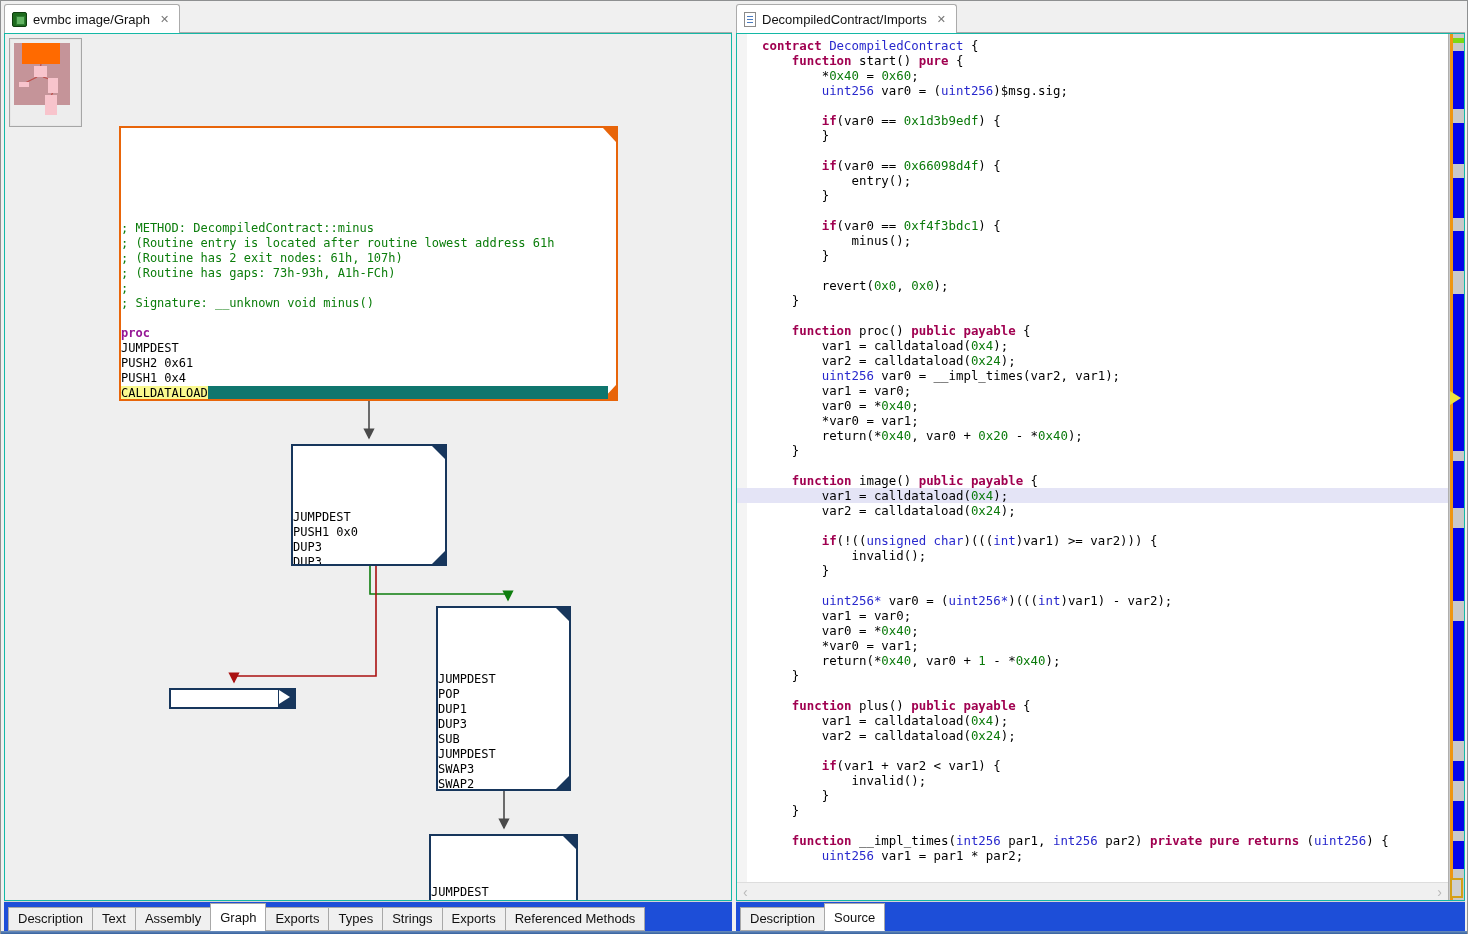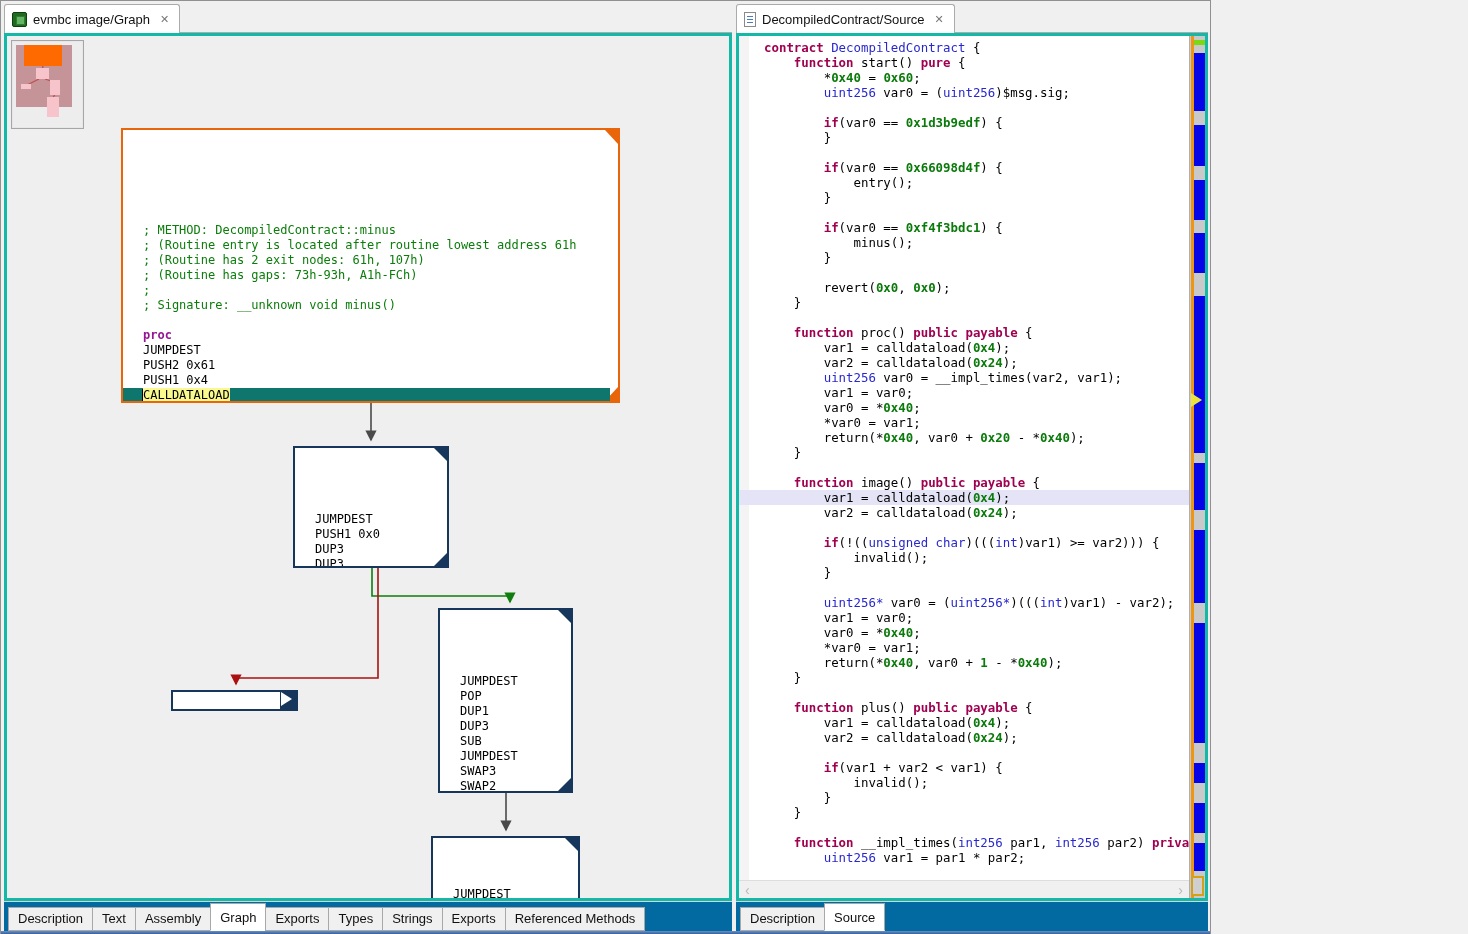--- a/index.html
+++ b/index.html
@@ -1,18 +1,18 @@
 <!DOCTYPE html>
 <html><head>
 <meta charset="utf-8">
 <style>
   * { box-sizing: border-box; }
   html,body { margin:0; padding:0; width:1468px; height:934px; background:#F0F0F0;
               font-family:"Liberation Sans", sans-serif; overflow:hidden; }
-  .window { position:relative; width:1211px; height:934px; border:1px solid #8E9091;
+  .window { position:relative; width:1468px; height:934px; border:1px solid #8E9091;
             border-bottom:none; display:flex; }
   .bottom-edge { position:absolute; left:0; right:0; bottom:0; height:3px;
                  background:linear-gradient(#6B8FBE,#35609E); z-index:50; }
 
   
   .panel { display:flex; flex-direction:column; margin-top:3px; height:927px; }
   .panel-left  { width:728px; margin-left:3px; }
   .panel-right { flex:1; margin-left:4px; margin-right:2px; }
 
   
@@ -25,21 +25,21 @@
   
   .chip { width:15px; height:15px; background:#1E6B1E; border:1px solid #0E3E0E;
           position:relative; border-radius:2px; }
   .chip::after { content:''; position:absolute; left:3px; top:3px; width:7px; height:7px;
                  background:#63B463; border:1px solid #2E7D32; }
   
   .doc { width:12px; height:15px; background:#FFFFFF; border:1px solid #8A8A8A; position:relative; }
   .doc::before { content:''; position:absolute; left:2px; top:3px; width:6px; height:1px;
                  background:#4A7ABF; box-shadow:0 3px 0 #4A7ABF, 0 6px 0 #4A7ABF; }
 
-  .content { flex:1; border:3px solid #14b8a6; position:relative; overflow:hidden; }
+  .content { flex:1; border:1px solid #14b8a6; position:relative; overflow:hidden; }
   .graph-area { background:#EFEFEF; width:100%; height:100%; position:relative; }
 
   
   .minimap { position:absolute; left:4px; top:4px; width:73px; height:89px;
              background:#EDEDED; border:1px solid #A6A6A6; box-shadow:0 0 0 1px #E7E7E7 inset; }
   .mm-bg   { position:absolute; left:4px; top:4px; width:56px; height:62px; background:#C59499; }
   .mm-rect { position:absolute; }
 
   
   .gnode { position:absolute; background:#FFFFFF; font-family:"DejaVu Sans Mono", monospace;
@@ -47,21 +47,21 @@
   .gnode.blue   { border:2px solid #17365C; }
   .gnode.orange { border:2px solid #E8650A; }
   .fold-tr, .fold-br { position:absolute; width:0; height:0; }
   .fold-tr { top:0; right:0; border-left:13px solid transparent; }
   .fold-br { bottom:0; right:0; border-left:13px solid transparent; }
   .blue   .fold-tr { border-top:13px solid #17365C; }
   .blue   .fold-br { border-bottom:13px solid #17365C; }
   .orange .fold-tr { border-top:14px solid #E8650A; }
   .orange .fold-br { border-bottom:14px solid #E8650A; }
 
-  .nline { padding-left:20px; position:relative; }
+  .nline { position:relative; }
   .nline.linehl { background:#0f766e; margin-right:8px; }
   .caret { display:inline-block; width:1px; height:12px; background:#000;
            vertical-align:-2px; margin-left:-1px; }
   .n-c { color:#0B7D0B; }
   .n-k { color:#951695; font-weight:bold; }
   .n-p { color:#000;margin-top:48px; }
   .yhl { background:#FAF98F; }
 
   .node-entry   { left:114px; top:92px;  width:499px; height:275px; padding-top:33px; }
   .node-compare { left:286px; top:410px; width:156px; height:122px; padding-top:4px; }
@@ -69,38 +69,38 @@
   .node-return  { left:424px; top:800px; width:149px; height:75px;  padding-top:4px; }
   .node-invalid { left:164px; top:654px; width:127px; height:21px;  padding-top:0px; }
   .inv-fold { position:absolute; right:-1px; top:-1px; bottom:-1px; width:17px; background:#17365C; }
   .inv-fold::after { content:''; position:absolute; left:1px; top:1px;
                      border-top:7px solid transparent; border-bottom:7px solid transparent;
                      border-left:11px solid #FFFFFF; }
 
   svg.edges { position:absolute; left:0; top:0; width:100%; height:100%; pointer-events:none; }
 
   
-  .btabs { height:30px; background:#0369a1; display:flex; align-items:flex-end;
+  .btabs { height:30px; background:#1d4ed8; display:flex; align-items:flex-end;
            padding-left:4px; border-top:1px solid #D5D5D5; }
   .btab { border:1px solid #A8A8A8; background:#F0F0F0; color:#111; font-size:13px;
           padding:3px 9px 5px 9px; margin-right:-1px; height:24px; white-space:nowrap; }
   .btab.active { background:#FFFFFF; height:28px; padding-top:6px; border-bottom:1px solid #FFF; }
 
   
   .src-wrap { position:absolute; left:0; top:0; right:16px; bottom:18px; background:#FFFFFF;
               overflow:hidden; }
   .gutter { position:absolute; left:0; top:0; bottom:0; width:10px; background:#F4F4F4; }
   .code { position:absolute; left:10px; top:4px; right:0;
           font-family:"DejaVu Sans Mono", monospace; font-size:12.4px; line-height:15px; }
   .cline { white-space:pre; padding-left:15px; }
   .cline.chl { background:#E4E4F6; margin-left:-10px; padding-left:25px; }
   .s-p  { color:#000000; }
   .s-kw { color:#A00050; font-weight:bold; }
   .s-ty { color:#2828CD; }
-  .s-nu { color:#0A7A0A; font-weight:bold; }
+  .s-nu { color:#0A7A0A; font-weight:normal; }
 
   
   .hscroll { position:absolute; left:0; bottom:0; right:16px; height:18px; background:#F0F0F0;
              border-top:1px solid #DDD; display:flex; justify-content:space-between;
              align-items:center; padding:0 6px; color:#B9B9B9; font-size:14px; }
 
   
   .ruler { position:absolute; right:0; top:0; bottom:0; width:16px; background:#C9C9C9;
            border-left:1px solid #AFAFAF; }
   .ruler-line { position:absolute; left:1px; top:0; bottom:0; width:3px; background:#EE9612; }
@@ -192,21 +192,21 @@
         <div class="btab">Strings</div>
         <div class="btab">Exports</div>
         <div class="btab">Referenced Methods</div>
       </div>
   </div>
 
   <div class="panel panel-right">
     <div class="tabhdr">
       <div class="toptab">
         <span class="doc"></span>
-        <span>DecompiledContract/Source</span>
+        <span>DecompiledContract/Imports</span>
         <span class="close">✕</span>
       </div>
     </div>
 
     <div class="content">
       <div class="src-wrap">
         <div class="gutter"></div>
         <div class="code">
             <div class="cline"><span class="s-kw">contract</span><span class="s-p"> </span><span class="s-ty">DecompiledContract</span><span class="s-p"> {</span></div>
             <div class="cline"><span class="s-p">    </span><span class="s-kw">function</span><span class="s-p"> start() </span><span class="s-kw">pure</span><span class="s-p"> {</span></div>

